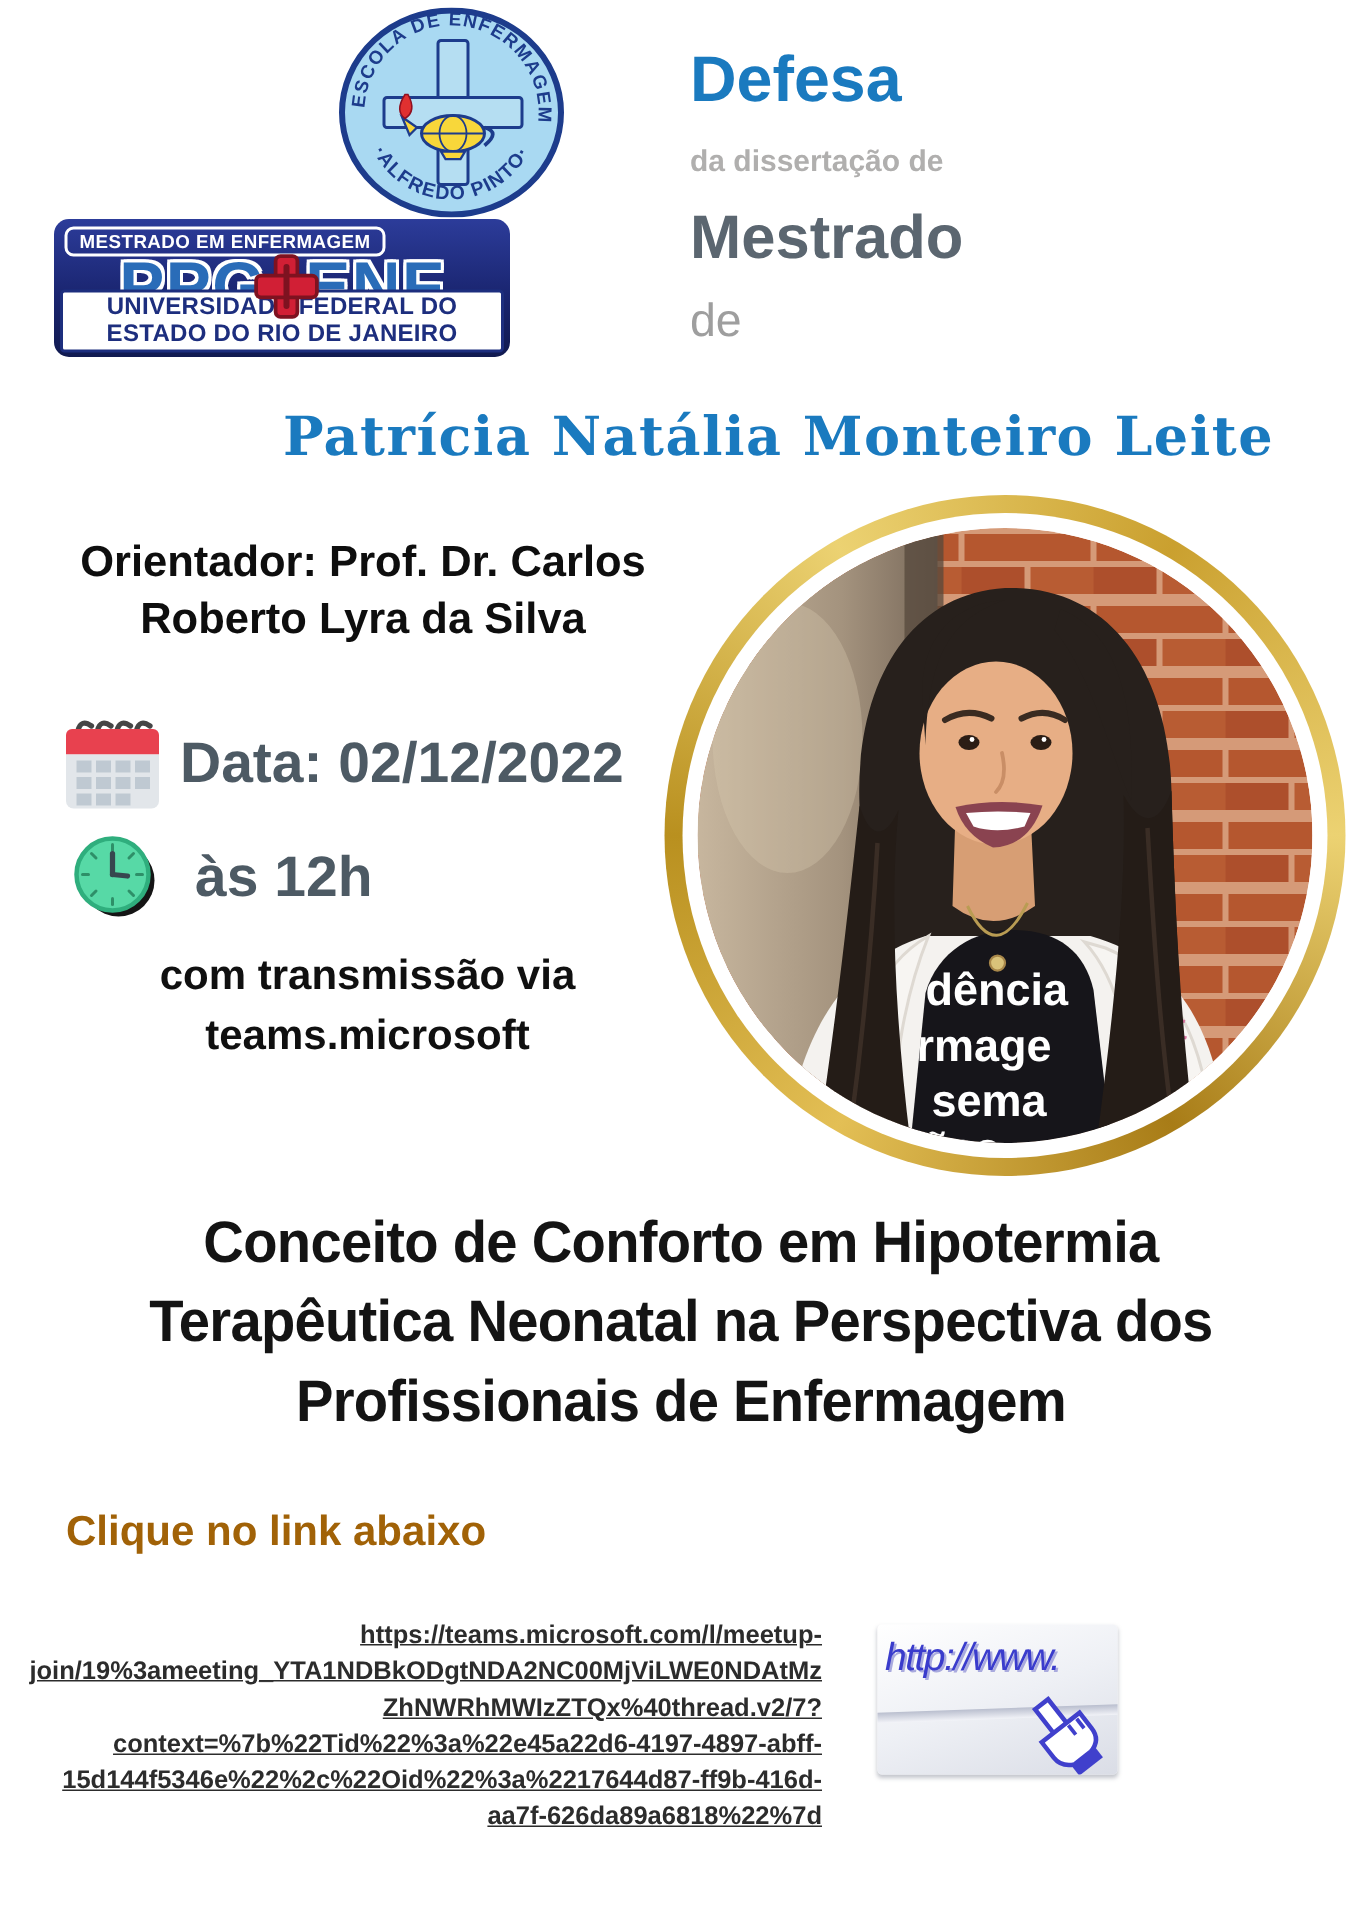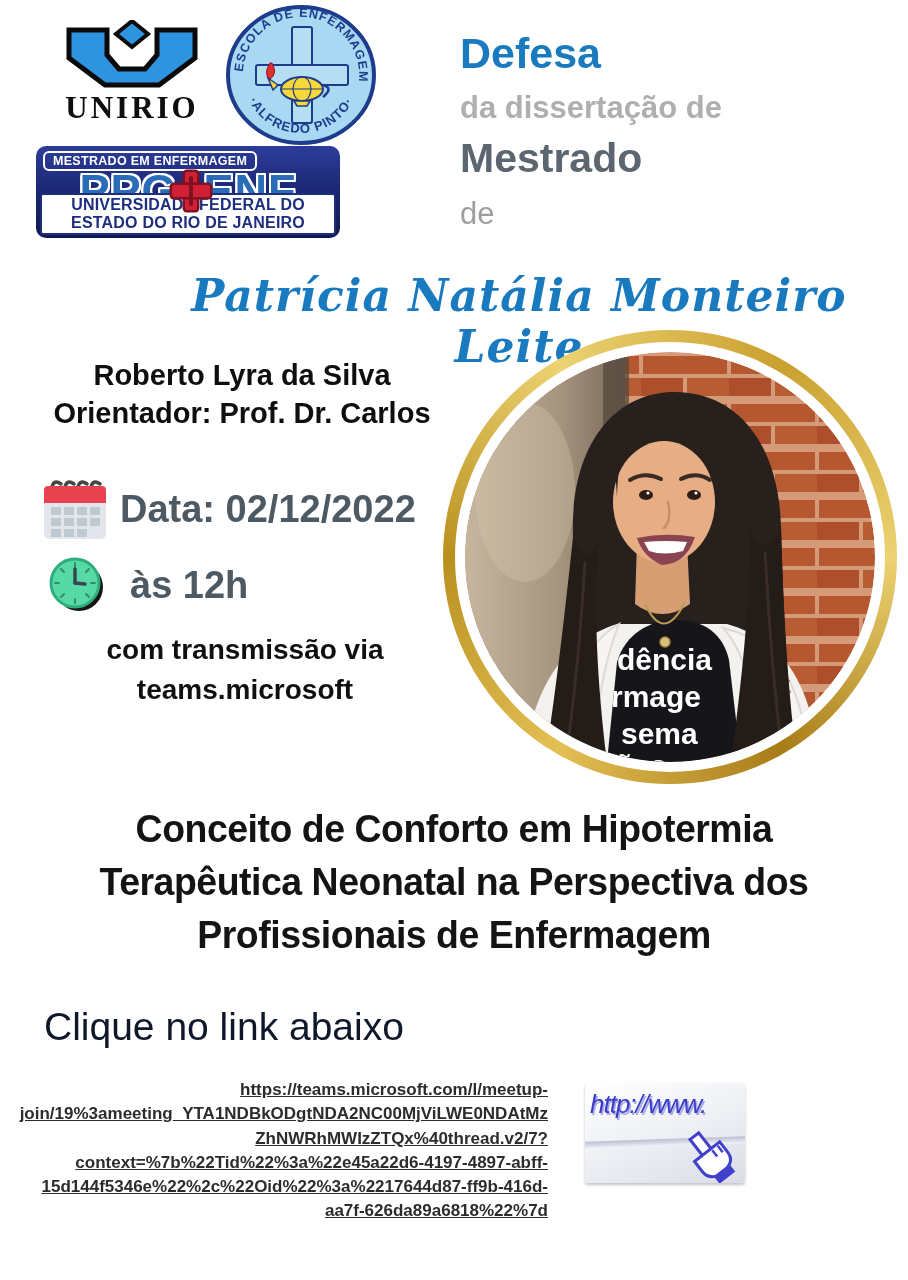--- a/index.html
+++ b/index.html
@@ -33,28 +33,28 @@
   .ppgenf-cross .h{position:absolute;left:2px;top:15px;width:38px;height:12px;background:#d11f35;
     box-shadow:0 0 0 2.5px #7e1220;border-radius:2px;}
   .ppgenf-cross .s{position:absolute;left:19px;top:6px;width:4px;height:30px;background:#7e1220;border-radius:2px;}
   .ppgenf-strip{position:absolute;left:4px;right:4px;bottom:3px;background:#fff;border:2px solid #1d2e7e;
     border-radius:3px;color:#1d2e7e;font-weight:800;font-size:16px;text-align:center;padding:1px 16px;
     letter-spacing:.2px;}
 
   
   .hdr{left:460px;top:28px;width:440px;text-align:left;}
   .hdr-defesa{font-size:43px;font-weight:800;color:#1a7abf;line-height:50px;}
-  .hdr-diss{font-size:31px;font-weight:800;color:#b0afae;margin-top:12px;line-height:36px;}
+  .hdr-diss{font-size:20px;font-weight:800;color:#b0afae;margin-top:12px;line-height:36px;}
   .hdr-mestrado{font-size:41px;font-weight:800;color:#5b6670;margin-top:8px;line-height:48px;}
   .hdr-de{font-size:31px;font-weight:400;color:#9e9e9e;margin-top:14px;line-height:36px;}
 
   
   .name{left:130px;top:270px;width:778px;text-align:center;
-    font-family:"DejaVu Serif",serif;font-style:italic;font-weight:bold;
-    font-size:44px;color:#1a7abf;letter-spacing:1px;}
+    font-family:"DejaVu Serif",serif;font-weight:bold;
+    font-size:36px;color:#1a7abf;letter-spacing:1px;}
 
   
   .advisor{left:12px;top:356px;width:460px;text-align:center;font-weight:800;
     font-size:29px;line-height:38px;color:#0e0e0e;}
 
   
   .daterow{left:44px;top:476px;display:flex;align-items:center;gap:14px;}
   .timerow{left:48px;top:556px;display:flex;align-items:center;gap:24px;}
   .sched-label{font-size:38px;font-weight:800;color:#4d5a64;}
 
@@ -66,47 +66,40 @@
   .photo-ring{left:443px;top:330px;width:454px;height:454px;border-radius:50%;
     background:conic-gradient(from 30deg,#caa02f,#ecd272,#a87c17,#e3bf55,#b9901f,#ecd272,#caa02f);}
   .photo-white{position:absolute;inset:12px;border-radius:50%;background:#fff;}
   .photo-img{position:absolute;inset:22px;border-radius:50%;overflow:hidden;}
 
   
   .title{left:0;top:802px;width:908px;text-align:center;font-weight:800;
     font-size:39px;line-height:53px;color:#141414;transform:scaleX(.96);letter-spacing:-.5px;}
 
   
-  .cta{left:44px;top:1005px;font-size:39px;font-weight:400;color:#0f172a;}
+  .cta{left:44px;top:1005px;font-size:28px;font-weight:700;color:#a16207;}
   .linkblock{left:8px;top:1078px;width:540px;text-align:right;font-size:17px;font-weight:bold;
     color:#2c2c2c;line-height:24.3px;cursor:pointer;text-decoration:none;display:block;}
   .linkblock span{display:block;text-decoration:underline;}
 
   
   .www{left:585px;top:1083px;width:160px;height:100px;border-radius:3px;
     background:linear-gradient(160deg,#ffffff 0%,#eef0f5 50%,#dadde6 100%);
     box-shadow:0 2px 3px rgba(120,125,140,.45);overflow:hidden;}
   .www-text{position:absolute;left:5px;top:6px;font-size:26px;font-weight:400;font-style:italic;
     color:#3a3ccc;text-shadow:1.5px 1.5px 0 #a9aade;letter-spacing:-1px;white-space:nowrap;}
   .www-bar{position:absolute;left:-4px;right:-4px;top:56px;height:7px;transform:rotate(-2deg);
     background:linear-gradient(180deg,#b9bece,#f2f3f8);}
   .www-hand{position:absolute;right:4px;bottom:-2px;}
 </style>
 </head>
 <body>
 
 <div class="poster">
 
-  <div class="abs unirio">
-    <svg width="150" height="68" viewBox="0 0 150 68">
-      <path d="M75 1 L91 14 L75 27 L59 14 Z" fill="#2f94df" stroke="#0a0a0a" stroke-width="4"></path>
-      <path d="M12 10 H50 V35 L62 49 H88 L100 35 V10 H138 V38 L102 65 H48 L12 38 Z" fill="#2f94df" stroke="#0a0a0a" stroke-width="5" stroke-linejoin="miter"></path>
-    </svg>
-    <div class="unirio-word">UNIRIO</div>
-  </div>
 
   <svg class="abs escola" width="150" height="140" viewBox="0 0 150 140">
     <defs>
       <path id="arcTop" d="M 17.2 64.9 A 58 58 0 1 1 132.8 75.1"></path>
       <path id="arcBot" d="M 20.5 89.8 A 58 58 0 0 0 129.5 89.8"></path>
     </defs>
     <ellipse cx="75" cy="70" rx="73" ry="68" fill="#a9d9f2" stroke="#1d3c8c" stroke-width="4"></ellipse>
     <rect x="66" y="22" width="20" height="96" rx="2" fill="#b5def2" stroke="#1d3c8c" stroke-width="2"></rect>
     <rect x="30" y="60" width="92" height="20" rx="2" fill="#b5def2" stroke="#1d3c8c" stroke-width="2"></rect>
     <path d="M52 80 l-10 -7 l5 12 Z" fill="#f8d73a" stroke="#1d3c8c" stroke-width="1.5"></path>
@@ -141,22 +134,22 @@
   <div class="abs hdr">
     <div class="hdr-defesa">Defesa</div>
     <div class="hdr-diss">da dissertação de</div>
     <div class="hdr-mestrado">Mestrado</div>
     <div class="hdr-de">de</div>
   </div>
 
   <div class="abs name">Patrícia Natália Monteiro Leite</div>
 
   <div class="abs advisor">
+    <div>Orientador: Prof. Dr. Carlos</div>
     <div>Roberto Lyra da Silva</div>
-    <div>Orientador: Prof. Dr. Carlos</div>
   </div>
 
   <div class="abs daterow">
     <svg width="62" height="66" viewBox="0 0 62 66">
       <g stroke="#454545" stroke-width="3.5" fill="none" stroke-linecap="round">
         <path d="M8 11 q2 -8 9 -3"></path>
           <path d="M21 11 q2 -8 9 -3"></path>
         <path d="M34 11 q2 -8 9 -3"></path>
           <path d="M47 11 q2 -8 9 -3"></path>
       </g>

